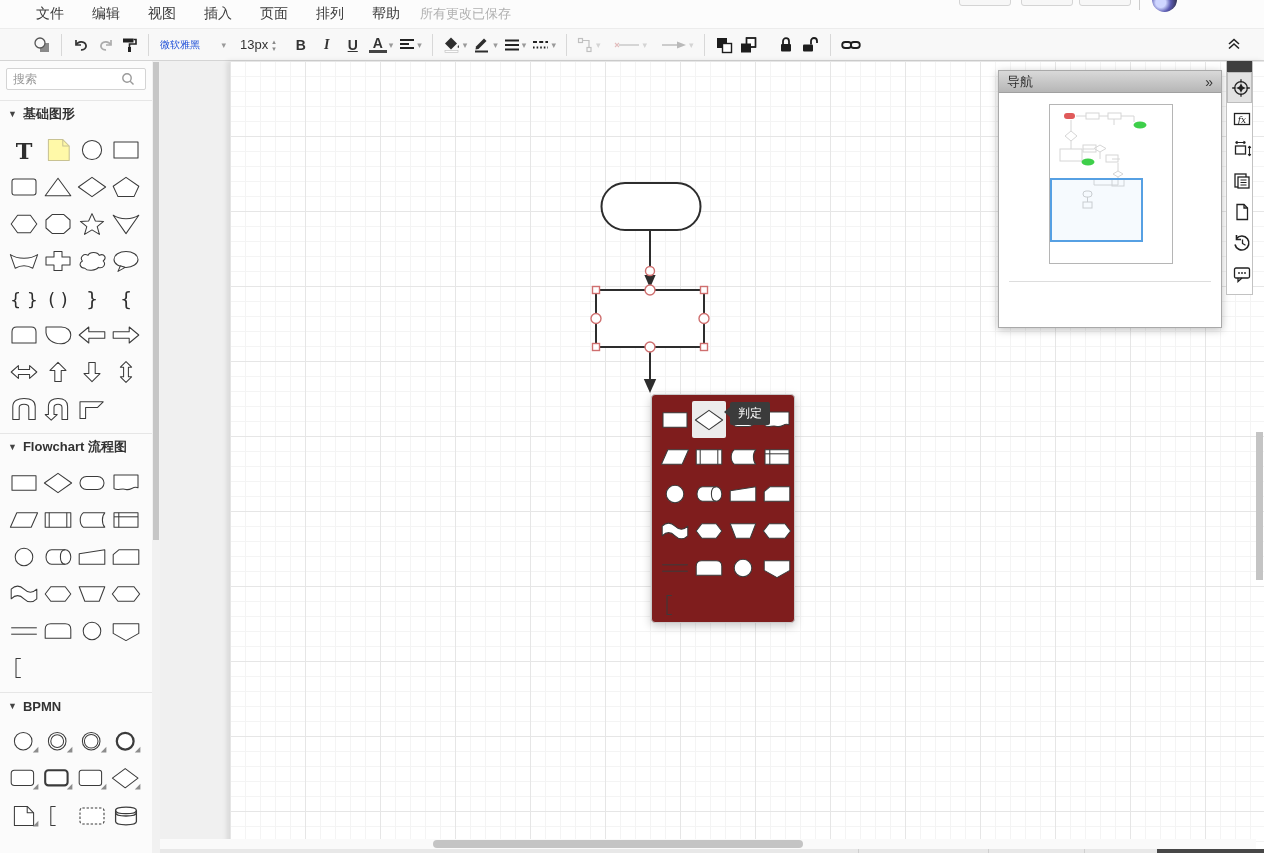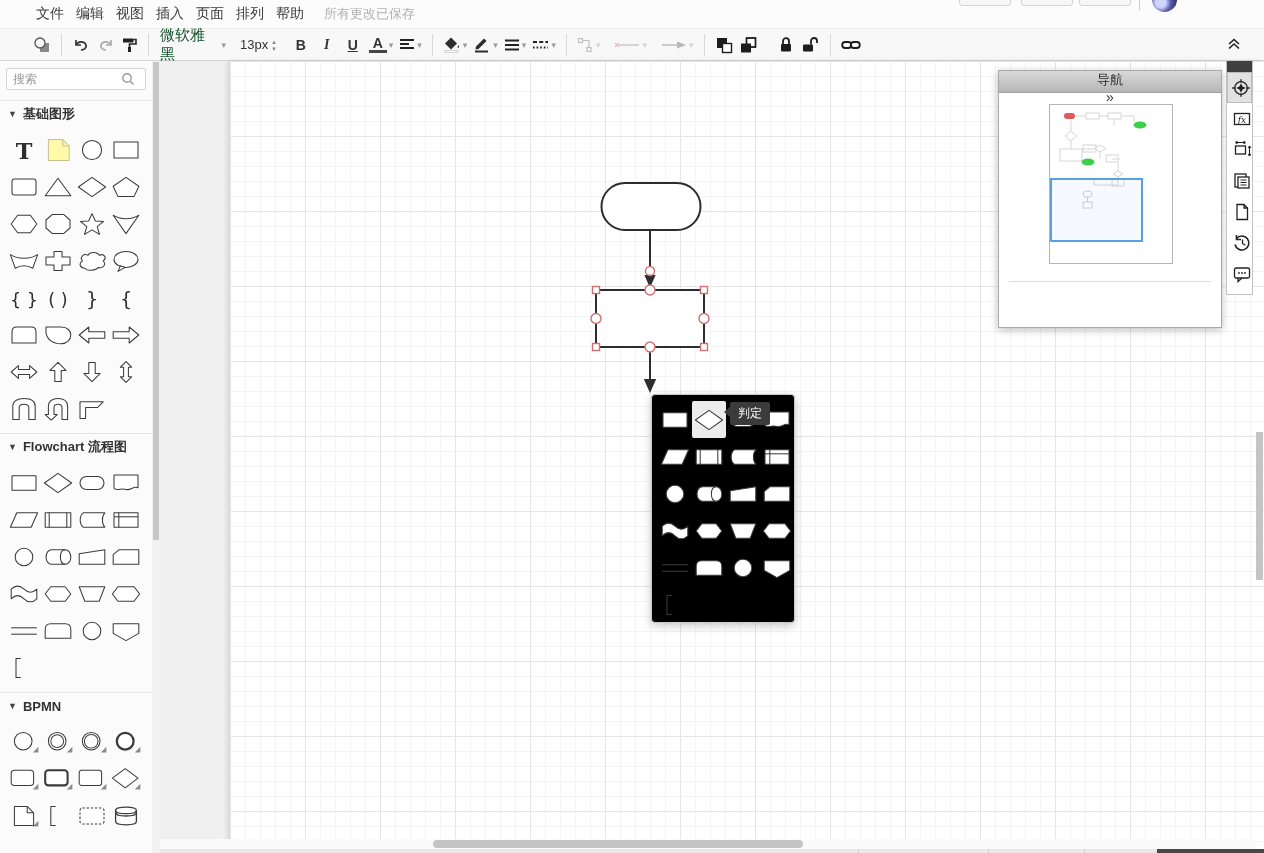--- a/index.html
+++ b/index.html
@@ -2,38 +2,38 @@
 <html style="--handle: #cf6f6f; --accent: #56a0e3; --note: #fff9a8; --mini-red: #e05a5a; --mini-green: #3ecf4a; --tooltip: #3b3b3b;"><head>
 <meta charset="utf-8">
 <style>
   * { margin:0; padding:0; box-sizing:border-box; }
   html,body { width:1264px; height:853px; overflow:hidden;
     font-family:"Liberation Sans","DejaVu Sans",sans-serif; background:#fff; }
   :root { --handle:#cf6f6f; --accent:#56a0e3; --note:#fff9a8; --mini-red:#e05a5a; --mini-green:#3ecf4a; --tooltip:#3b3b3b; }
 
   
   .menubar { position:absolute; left:0; top:0; width:1264px; height:28px; background:#fcfcfc; display:flex; align-items:center; }
-  .menu-items { display:flex; gap:12px; padding-left:36px; }
+  .menu-items { display:flex; gap:28px; padding-left:36px; }
   .menu-items .menu-item { font-size:14px; color:#3a3a3a; cursor:default; }
   .save-status { margin-left:20px; font-size:13px; color:#b0b0b0; }
   .topright { position:absolute; right:70px; top:0; height:12px; }
   .ghost-btn { position:absolute; top:-18px; width:52px; height:24px; border:1px solid #d4d4d4; border-radius:3px; background:#f7f7f7; }
   .tr-divider { position:absolute; top:0; height:10px; width:1px; background:#ccc; }
   .avatar { position:absolute; top:-13px; width:25px; height:25px; border-radius:50%;
     background:radial-gradient(circle at 35% 62%, #cfd6ff 0 22%, #5a5ab0 45%, #2f2f4a 75%); }
 
   
   .toolbar { position:absolute; left:0; top:28px; width:1264px; height:33px; background:#f8f8f8;
     border-top:1px solid #ececec; border-bottom:1px solid #d4d4d4; display:flex; align-items:center; font-size:13px; color:#333; }
   .tbtn { display:flex; align-items:center; justify-content:center; height:26px; min-width:24px; padding:0 3px; border-radius:2px; }
   .tsep { width:1px; height:22px; background:#d8d8d8; margin:0 7px; }
   .caret { font-size:9px; color:#9a9a9a; margin-left:2px; }
   .dis { opacity:.38; }
   .fontbox { display:flex; align-items:center; width:74px; justify-content:space-between; padding:0 4px; }
-  .fname { font-size:15px; color:#14532d; }
+  .fname { font-size:10px; color:#1d4ed8; }
   .sizebox { display:flex; align-items:center; margin-left:10px; }
   .stepper { display:flex; flex-direction:column; font-size:7px; line-height:7px; color:#888; margin-left:4px; }
   .fmt { font-weight:bold; font-size:14px; width:26px; text-align:center; }
   .it { font-style:italic; font-family:"Liberation Serif","DejaVu Serif",serif; }
   .un { text-decoration:underline; }
   .fc { border-bottom:3px solid #444; line-height:14px; }
   .collapse-btn { position:absolute; right:22px; top:36px; }
   svg.ticon { display:block; }
 
   
@@ -57,34 +57,34 @@
     background-image:
       linear-gradient(to right,#e6e6e6 1px,transparent 1px),
       linear-gradient(to bottom,#e6e6e6 1px,transparent 1px),
       linear-gradient(to right,#f4f4f4 1px,transparent 1px),
       linear-gradient(to bottom,#f4f4f4 1px,transparent 1px);
     background-size:75px 75px,75px 75px,15px 15px,15px 15px;
     box-shadow:-3px 0 5px rgba(0,0,0,.10); }
   .diagram { position:absolute; left:0; top:0; }
 
   
-  .shape-popup { position:absolute; left:491px; top:333px; width:144px; height:229px; background:#000000;
+  .shape-popup { position:absolute; left:491px; top:333px; width:144px; height:229px; background:#7f1d1d;
     border:1px solid #c9c9c9; border-radius:4px; box-shadow:0 3px 10px rgba(0,0,0,.22); }
   .popup-grid { display:grid; grid-template-columns:repeat(4,34px); grid-auto-rows:37px; padding:6px 0 0 6px; }
   .popup-grid .shape-cell.hovered { background:#ececec; border-radius:2px; }
   .popup-tooltip { position:absolute; left:78px; top:7px; background:var(--tooltip); color:#fff; font-size:12px;
     padding:3px 8px; border-radius:2px; white-space:nowrap; z-index:5; }
   .popup-tooltip::before { content:""; position:absolute; left:-6px; top:5px; border-top:5px solid transparent;
     border-bottom:5px solid transparent; border-right:6px solid var(--tooltip); }
 
   
   .nav-panel { position:absolute; left:998px; top:70px; width:224px; height:258px; background:#fff;
     border:1px solid #a9a9a9; box-shadow:0 2px 8px rgba(0,0,0,.25); }
   .nav-head { height:22px; background:linear-gradient(#d9d9d9,#b6b6b6); border-bottom:1px solid #a0a0a0;
-    display:flex; align-items:center; justify-content:space-between; padding:0 8px; font-size:13px; color:#2e2e2e;flex-direction:column; }
+    display:flex; align-items:center; justify-content:space-between; padding:0 8px; font-size:13px; color:#2e2e2e; }
   .nav-collapse { font-size:14px; color:#333; cursor:pointer; }
   .minimap { position:absolute; left:50px; top:33px; width:124px; height:160px; background:#fff; border:1px solid #b5b5b5; }
   .nav-sep { position:absolute; left:10px; right:10px; top:210px; height:1px; background:#ddd; }
   .nav-footer { position:absolute; left:0; top:218px; width:100%; height:38px; display:flex; align-items:center; font-size:13px; color:#333; }
   .zoom-label { margin-left:12px; }
   .zoom-input { width:44px; height:22px; border:1px solid #ccc; text-align:center; font-size:12px; color:#333; margin-left:6px; outline:none; background:#fff;}
   .nav-btn { width:28px; height:26px; border:1px solid #c6c6c6; border-radius:2px; background:#f6f6f6;
     display:flex; align-items:center; justify-content:center; }
   .nav-btn + .nav-btn { margin-left:5px; }
 

